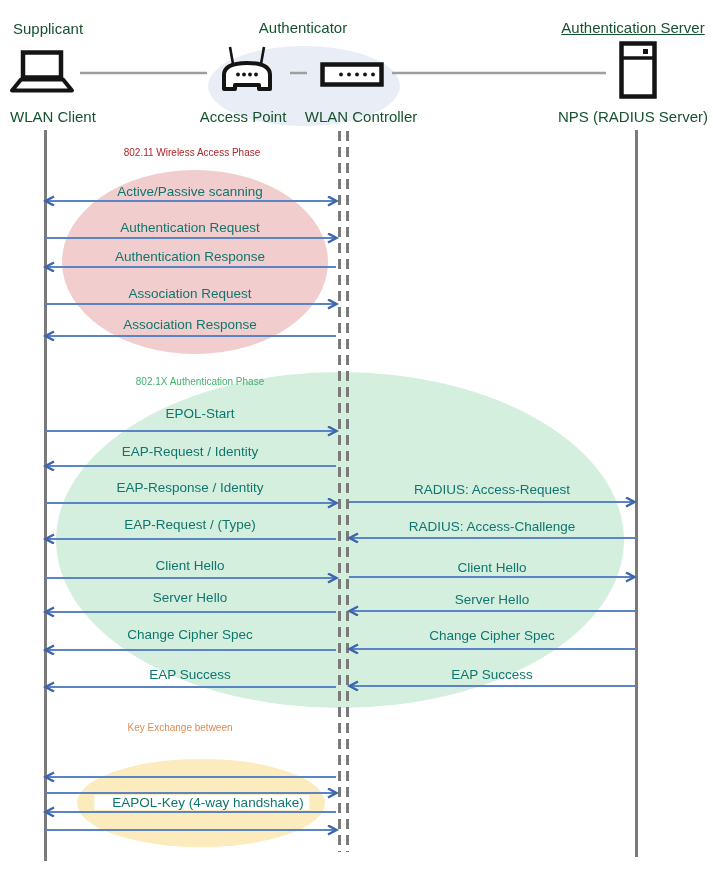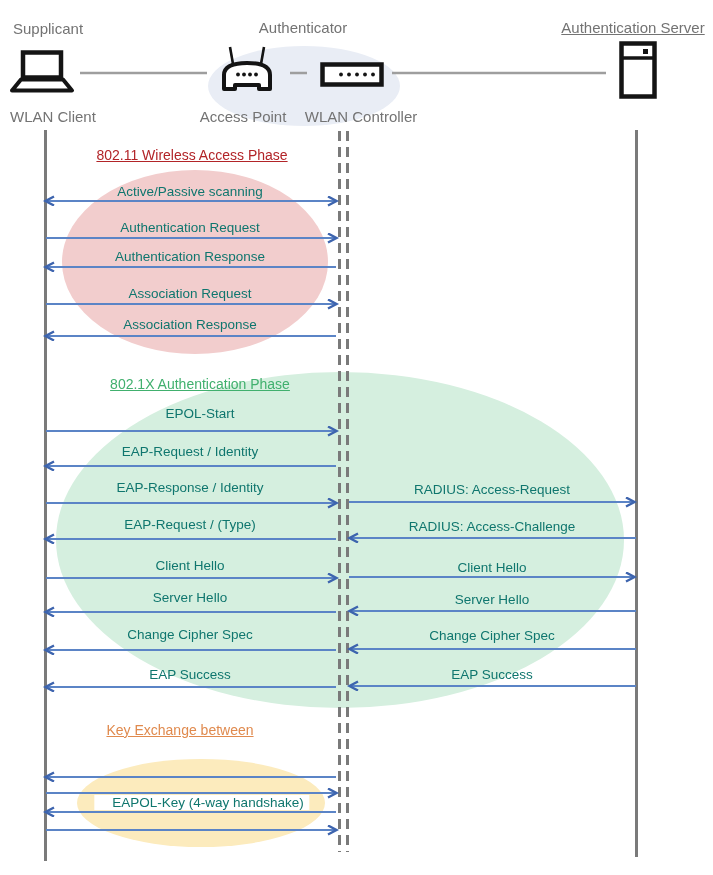--- a/index.html
+++ b/index.html
@@ -7,33 +7,33 @@
     position:relative; width:713px; height:875px; background:#ffffff;
     font-family:"Liberation Sans", sans-serif; overflow:hidden;
   }
   .ellipse { position:absolute; border-radius:50%; }
   .ellipse.authenticator-bg { left:208px; top:46px; width:192px; height:80px; background:#E9EDF5; }
   .ellipse.phase1 { left:62px;  top:170px; width:266px; height:184px; background:#F2CDCD; }
   .ellipse.phase2 { left:56px;  top:372px; width:568px; height:336px; background:#D5EFDF; }
   .ellipse.phase3 { left:77px;  top:759px; width:248px; height:88px;  background:#FCEBBD; }
 
   .actor-title, .device-label {
-    position:absolute; font-size:15px; color:#737373; white-space:nowrap; z-index:4;
+    position:absolute; font-size:15px; color:#14532d; white-space:nowrap; z-index:4;
   }
   .centered { transform:translateX(-50%); }
 
   .msg {
     position:absolute; transform:translateX(-50%);
     font-size:13.5px; color:#0f766e; white-space:nowrap; z-index:4;
   }
   .msg.band { background:#ffffff; padding:0 6px; }
 
   .phase-title {
     position:absolute; transform:translateX(-50%);
-    font-size:14px; white-space:nowrap; z-index:4;text-decoration:underline;
+    font-size:10px; white-space:nowrap; z-index:4;
   }
   .phase-title.p1 { color:#B22428; }
   .phase-title.p2 { color:#41B06E; }
   .phase-title.p3 { color:#E08A4E; text-align:center; }
 
   svg.overlay { position:absolute; left:0; top:0; z-index:3; }
   svg.icon { position:absolute; z-index:4; }
 </style>
 </head>
 <body>
@@ -75,20 +75,21 @@
 
   <svg class="icon" style="left:619px; top:41px;" width="38" height="58" viewBox="0 0 38 58">
     <rect x="2.5" y="2.5" width="33" height="53" fill="#ffffff" stroke="#141414" stroke-width="4.5"></rect>
     <line x1="3" y1="17" x2="35" y2="17" stroke="#141414" stroke-width="3.5"></line>
     <rect x="24" y="8" width="5" height="5" fill="#141414"></rect>
   </svg>
 
   <div class="device-label" style="left:10px; top:108px;">WLAN Client</div>
   <div class="device-label centered" style="left:243px; top:108px;">Access Point</div>
   <div class="device-label centered" style="left:361px; top:108px;">WLAN Controller</div>
+  <div class="device-label centered" style="left:633px; top:108px;">NPS (RADIUS Server)</div>
 
   <div class="phase-title p1" style="left:192px; top:147px;">802.11 Wireless Access Phase</div>
   <div class="phase-title p2" style="left:200px; top:376px;">802.1X Authentication Phase</div>
   <div class="phase-title p3" style="left:180px; top:722px;">Key Exchange between</div>
 
   <svg class="overlay" width="713" height="875" viewBox="0 0 713 875">
     <defs>
       <marker id="ah" markerWidth="14" markerHeight="12" refX="9.5" refY="5" orient="auto-start-reverse" markerUnits="userSpaceOnUse">
         <path d="M1.5,0.5 L10,5 L1.5,9.5" fill="none" stroke="#3D64AE" stroke-width="2.4"></path>
       </marker>

